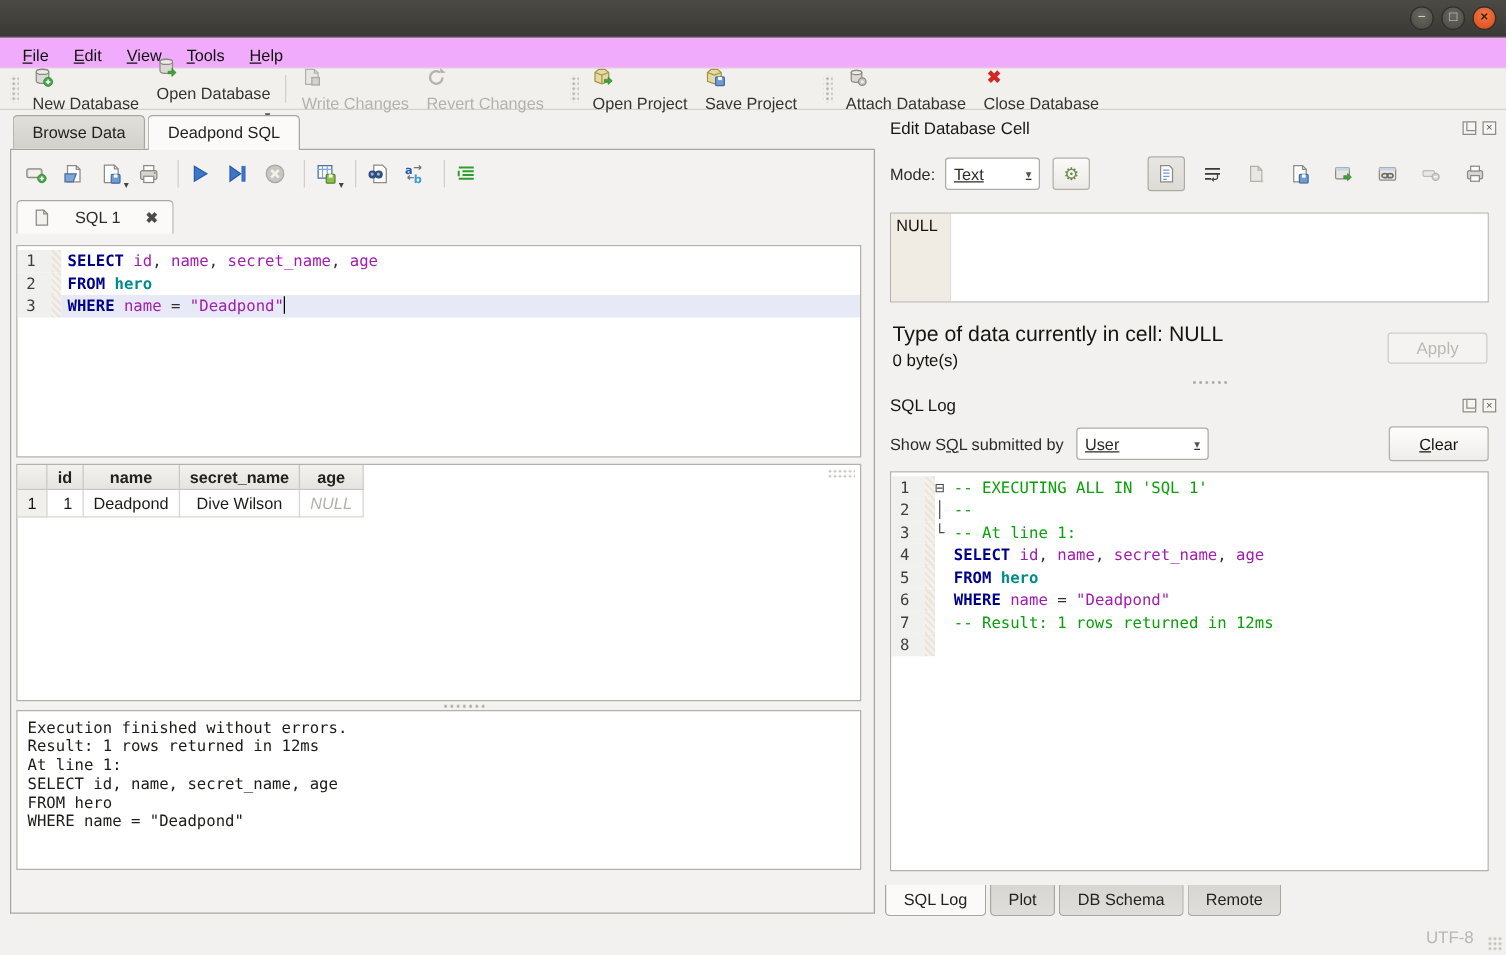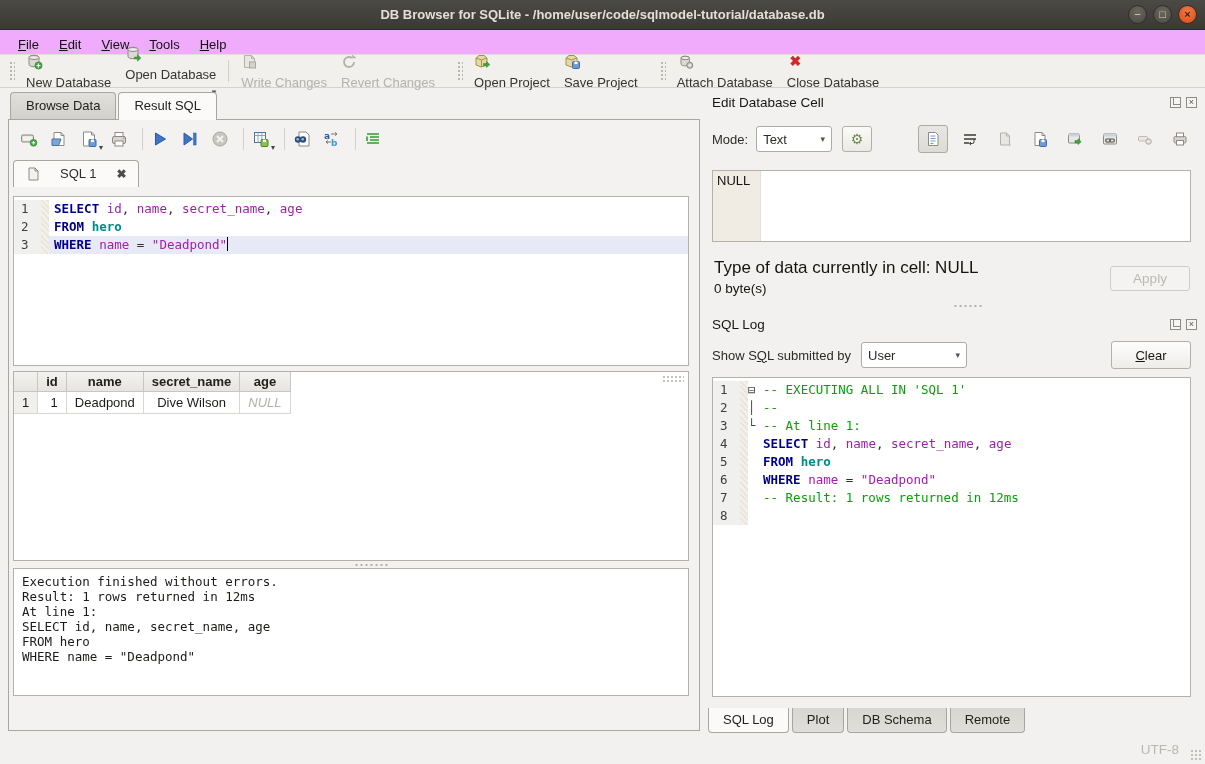--- a/index.html
+++ b/index.html
@@ -88,21 +88,21 @@
   .dock-title .spacer { flex:1; }
   .dt-icons { display:flex; gap:5px; align-items:center; }
   .float-ic { width:11px; height:11px; border:1px solid #8f8c86; position:relative; background:#f6f5f2; }
   .float-ic:before { content:""; position:absolute; right:-1px; top:-1px; width:6px; height:6px; border:1px solid #8f8c86; background:#f6f5f2; }
   .close-ic { width:11px; height:11px; border:1px solid #8f8c86; background:#f6f5f2; color:#55534e; font-size:9px; line-height:9px; text-align:center; }
   .dtitle1 { top:5px; }
   .dtitle2 { top:227px; }
 
   .mode-row { position:absolute; top:37px; left:6px; right:2px; height:28px; display:flex; align-items:center; }
   .mode-label { margin-right:8px; }
-  .combo { background:#fff; border:1px solid #aeaba4; border-radius:3px; height:26px; display:flex; align-items:center; padding:0 6px; gap:10px; }
+  .combo { background:#fff; border:1px solid #aeaba4; border-radius:3px; height:26px; display:flex; align-items:center; padding:0 6px; gap:10px;text-decoration:underline; }
   .combo .arrow { font-size:9px; color:#55534e; }
   .mode-combo { width:76px; justify-content:space-between; }
   .gearbtn { width:30px; height:26px; border:1px solid #b3b0a9; border-radius:3px; background:linear-gradient(#fbfaf8,#eceae6); margin-left:10px; display:flex; align-items:center; justify-content:center; font-size:14px; color:#6c8a4e; }
   .cell-icons { display:flex; align-items:center; gap:9px; margin-left:auto; padding-right:4px; }
   .cibtn { width:26px; height:26px; display:flex; align-items:center; justify-content:center; border-radius:3px; }
   .cibtn.pressed { border:1px solid #aeaba4; background:linear-gradient(#e8e6e2,#dddbd6); width:30px; height:28px; }
 
   .cell-editor { position:absolute; top:82px; left:6px; right:8px; height:72px; border:1px solid #b4b1ab; background:#fff; display:flex; }
   .cell-gutter { width:48px; background:#f0ece4; border-right:1px solid #e3dfd6; padding:2px 4px; color:#15140f; }
   .cell-grip { position:absolute; top:216px; left:50%; width:30px; height:4px; background-image:radial-gradient(circle,#aFaCa6 1px,transparent 1.2px); background-size:5px 4px; }
@@ -123,21 +123,20 @@
 
   
   .statusbar { position:absolute; left:0; right:0; bottom:0; height:29px; background:#f2f1ef; display:flex; align-items:center; }
   .encoding { margin-left:auto; margin-right:26px; color:#b9b7b2; font-size:13.5px; }
   .resize-grip { position:absolute; right:3px; bottom:3px; width:12px; height:12px; background-image:radial-gradient(circle,#c2bfb9 1px,transparent 1.2px); background-size:4px 4px; }
 </style>
 </head>
 <body>
 
 <div class="titlebar">
-  <span class="title">DB Browser for SQLite - /home/user/code/sqlmodel-tutorial/database.db</span>
   <div class="win-controls">
     <span class="wbtn">−</span>
     <span class="wbtn">□</span>
     <span class="wbtn close">×</span>
   </div>
 </div>
 
 <div class="menubar">
   <span class="menu-item"><u>F</u>ile</span>
   <span class="menu-item"><u>E</u>dit</span>
@@ -239,21 +238,21 @@
     <span class="icon16" style="color:#cf2a27; font-weight:bold; font-size:14px; text-align:center; line-height:17px;">✖</span>
     <span>Close Database</span>
   </div>
 </div>
 
 <div class="workspace">
 
   <div class="left-pane">
     <div class="main-tabs">
       <span class="mtab">Browse Data</span>
-      <span class="mtab active">Result SQL</span>
+      <span class="mtab active">Deadpond SQL</span>
     </div>
 
     <div class="left-frame">
 
       <div class="sql-toolbar">
         <span class="sicon">
           <svg viewBox="0 0 18 18" width="18" height="18">
               <rect x="1.5" y="5" width="12" height="7" rx="1.5" fill="#d9d6d1" stroke="#8d8a83"></rect>
               <rect x="2.8" y="6.2" width="9.4" height="4.6" rx="1" fill="#f4f2ef"></rect>
               <circle cx="13.5" cy="12.8" r="3.4" fill="#46a546" stroke="#2c7d2a" stroke-width=".6"></circle>

